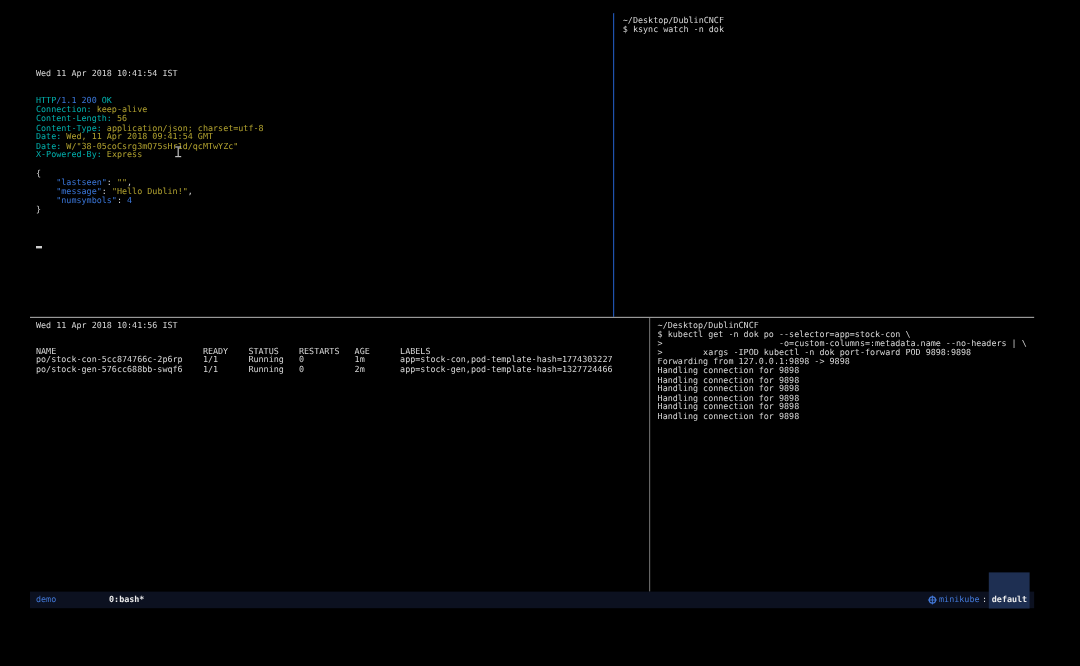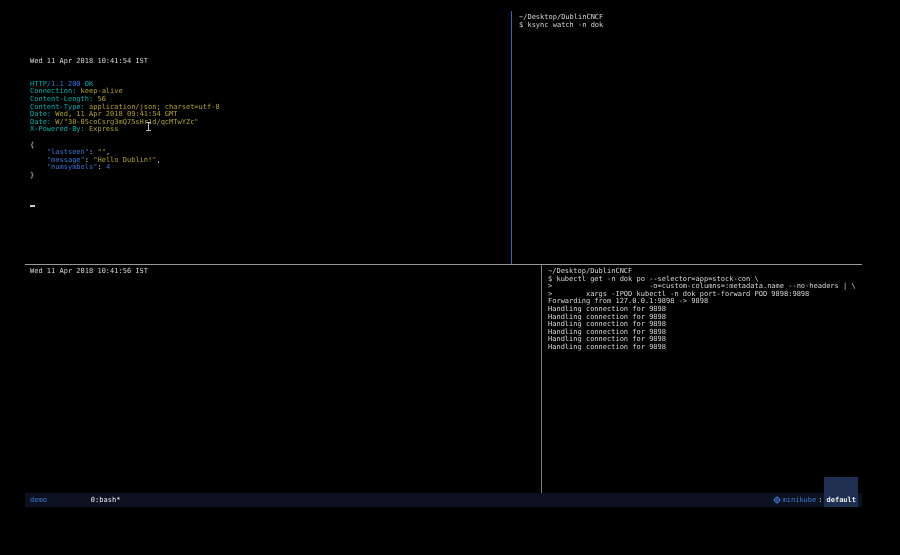--- a/index.html
+++ b/index.html
@@ -34,21 +34,21 @@
   .c-yellow{color:var(--yellow);text-align:right;}
   .c-white{color:var(--white);}
   .ts{margin-bottom:14px;}
   .tbl{margin-top:8px;}
   .cursor-block{display:inline-block;width:5px;height:2px;background:#cfcfcf;vertical-align:baseline;}
   .statusbar{position:absolute;left:0;bottom:0;right:0;height:14px;background:var(--status-bg);
              font:7px/14px "DejaVu Sans Mono",monospace;}
   .status-left{position:absolute;left:5px;top:0;}
   .status-right{position:absolute;right:4px;top:0;display:flex;align-items:center;gap:2px;height:14px;}
   .sess{color:var(--status-blue);margin-top:14px;}
-  .win-item{color:#ececec;font-weight:normal;margin-left:4px;padding-left:40px;}
+  .win-item{color:#ececec;font-weight:bold;margin-left:4px;padding-left:40px;}
   .ctx{color:var(--status-blue);}
   .sep{color:var(--white);}
   .ns{color:#ececec;font-weight:bold;background:#1e2f52;padding:16px 2px;}
   .ibeam{position:absolute;left:120px;top:122px;width:7px;height:9px;}
   .ibeam:before{content:"";position:absolute;left:3px;top:1px;width:1px;height:7px;background:#bdbdbd;}
   .ibeam:after{content:"";position:absolute;left:1px;top:0;width:5px;height:1px;background:#bdbdbd;
                box-shadow:0 8px 0 #bdbdbd;}
 </style>
 </head>
 <body>
@@ -85,20 +85,23 @@
 
     <div class="pane pane-tr">
       <pre class="term">~/Desktop/DublinCNCF
 $ ksync watch -n dok</pre>
     </div>
 
     <div class="div-h"></div>
 
     <div class="pane pane-bl">
       <pre class="term ts">Wed 11 Apr 2018 10:41:56 IST</pre>
+      <pre class="term tbl">NAME                             READY    STATUS    RESTARTS   AGE      LABELS
+po/stock-con-5cc874766c-2p6rp    1/1      Running   0          1m       app=stock-con,pod-template-hash=1774303227
+po/stock-gen-576cc688bb-swqf6    1/1      Running   0          2m       app=stock-gen,pod-template-hash=1327724466</pre>
     </div>
 
     <div class="div-v-bot"></div>
 
     <div class="pane pane-br">
       <pre class="term">~/Desktop/DublinCNCF
 $ kubectl get -n dok po --selector=app=stock-con \
 &gt;                       -o=custom-columns=:metadata.name --no-headers | \
 &gt;        xargs -IPOD kubectl -n dok port-forward POD 9898:9898
 Forwarding from 127.0.0.1:9898 -&gt; 9898

